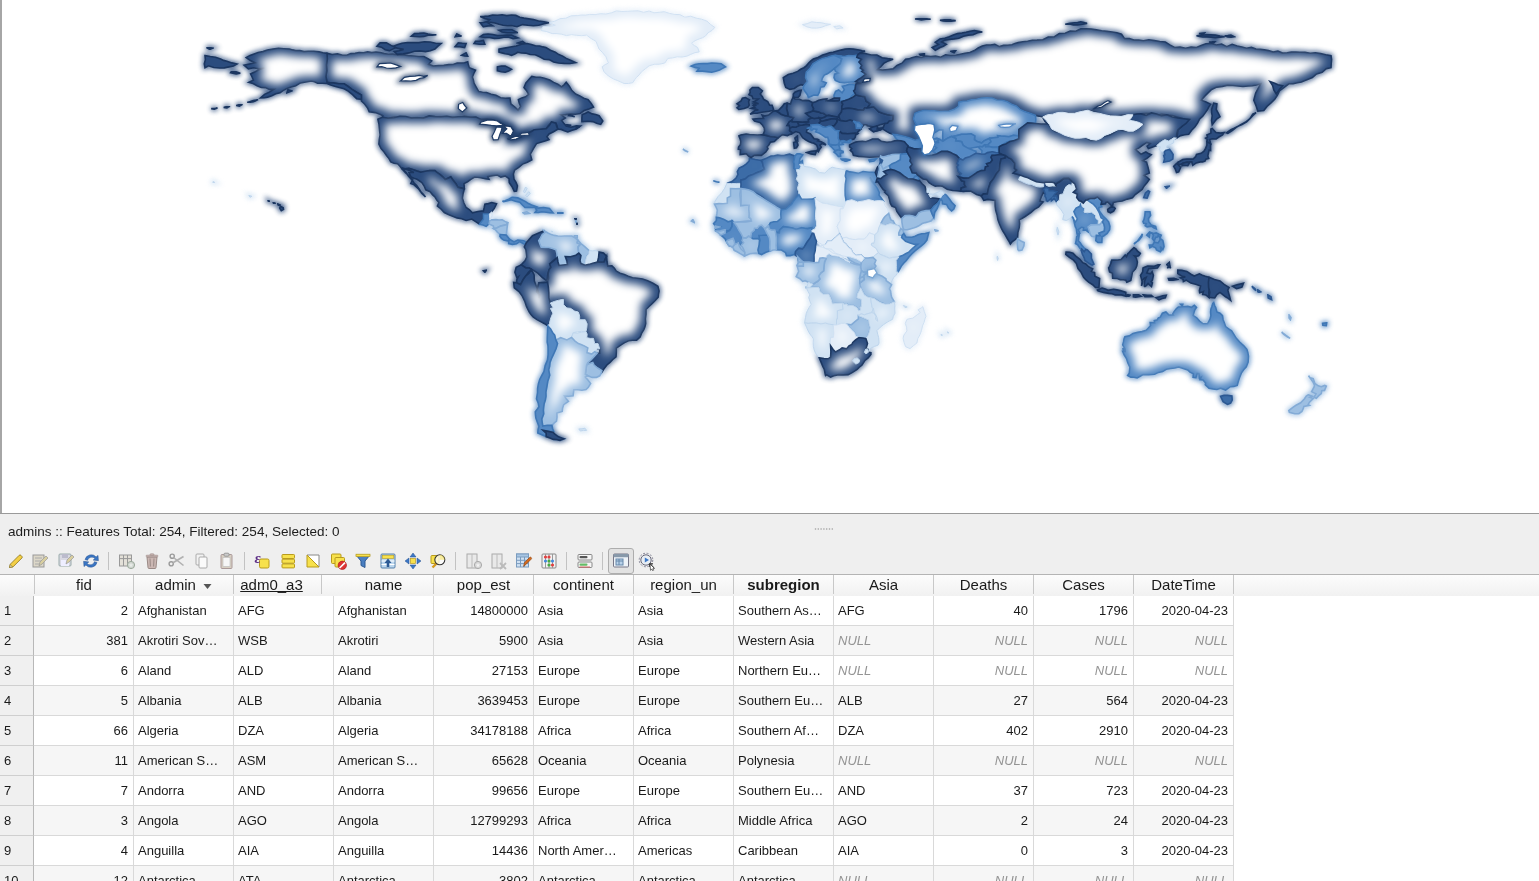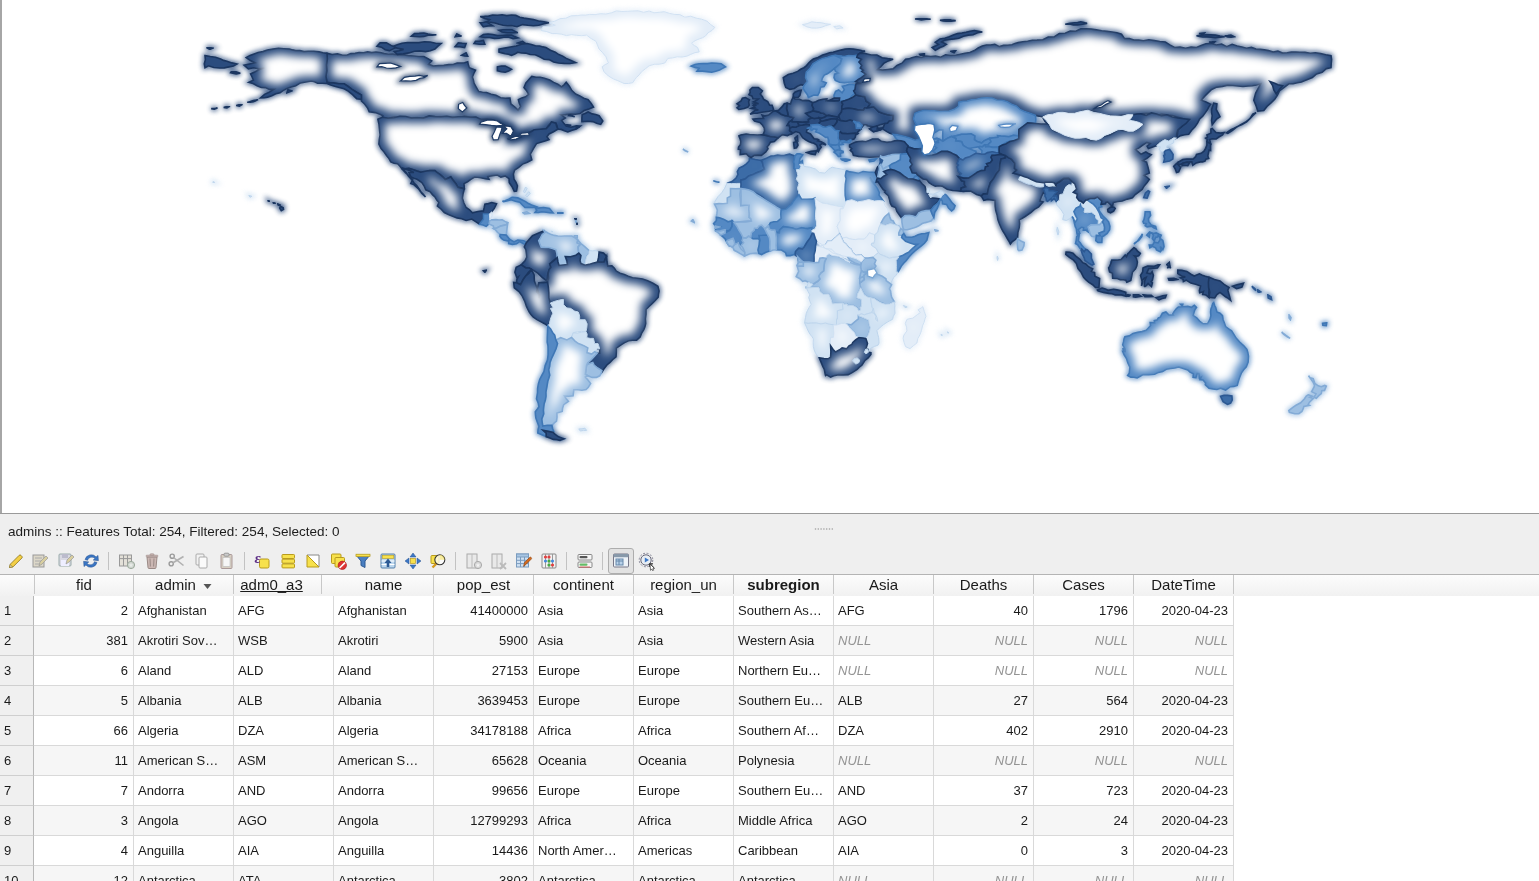--- a/index.html
+++ b/index.html
@@ -819,21 +819,21 @@
       <div class="hc" style="left:1034px;width:100px;">Cases</div>
       <div class="hc" style="left:1134px;width:100px;">DateTime</div>
     </div>
   <div id="tbody">
       <div class="row" style="top:0px">
         <div class="rn">1</div>
         <div class="c r" style="left:34px;width:100px">2</div>
         <div class="c l" style="left:134px;width:100px">Afghanistan</div>
         <div class="c l" style="left:234px;width:100px">AFG</div>
         <div class="c l" style="left:334px;width:100px">Afghanistan</div>
-        <div class="c r" style="left:434px;width:100px">41400000</div>
+        <div class="c r" style="left:434px;width:100px">14800000</div>
         <div class="c l" style="left:534px;width:100px">Asia</div>
         <div class="c l" style="left:634px;width:100px">Asia</div>
         <div class="c l" style="left:734px;width:100px">Southern As…</div>
         <div class="c l" style="left:834px;width:100px">AFG</div>
         <div class="c r" style="left:934px;width:100px">40</div>
         <div class="c r" style="left:1034px;width:100px">1796</div>
         <div class="c r" style="left:1134px;width:100px">2020-04-23</div>
       </div>
       <div class="row shade" style="top:30px">
         <div class="rn">2</div>

